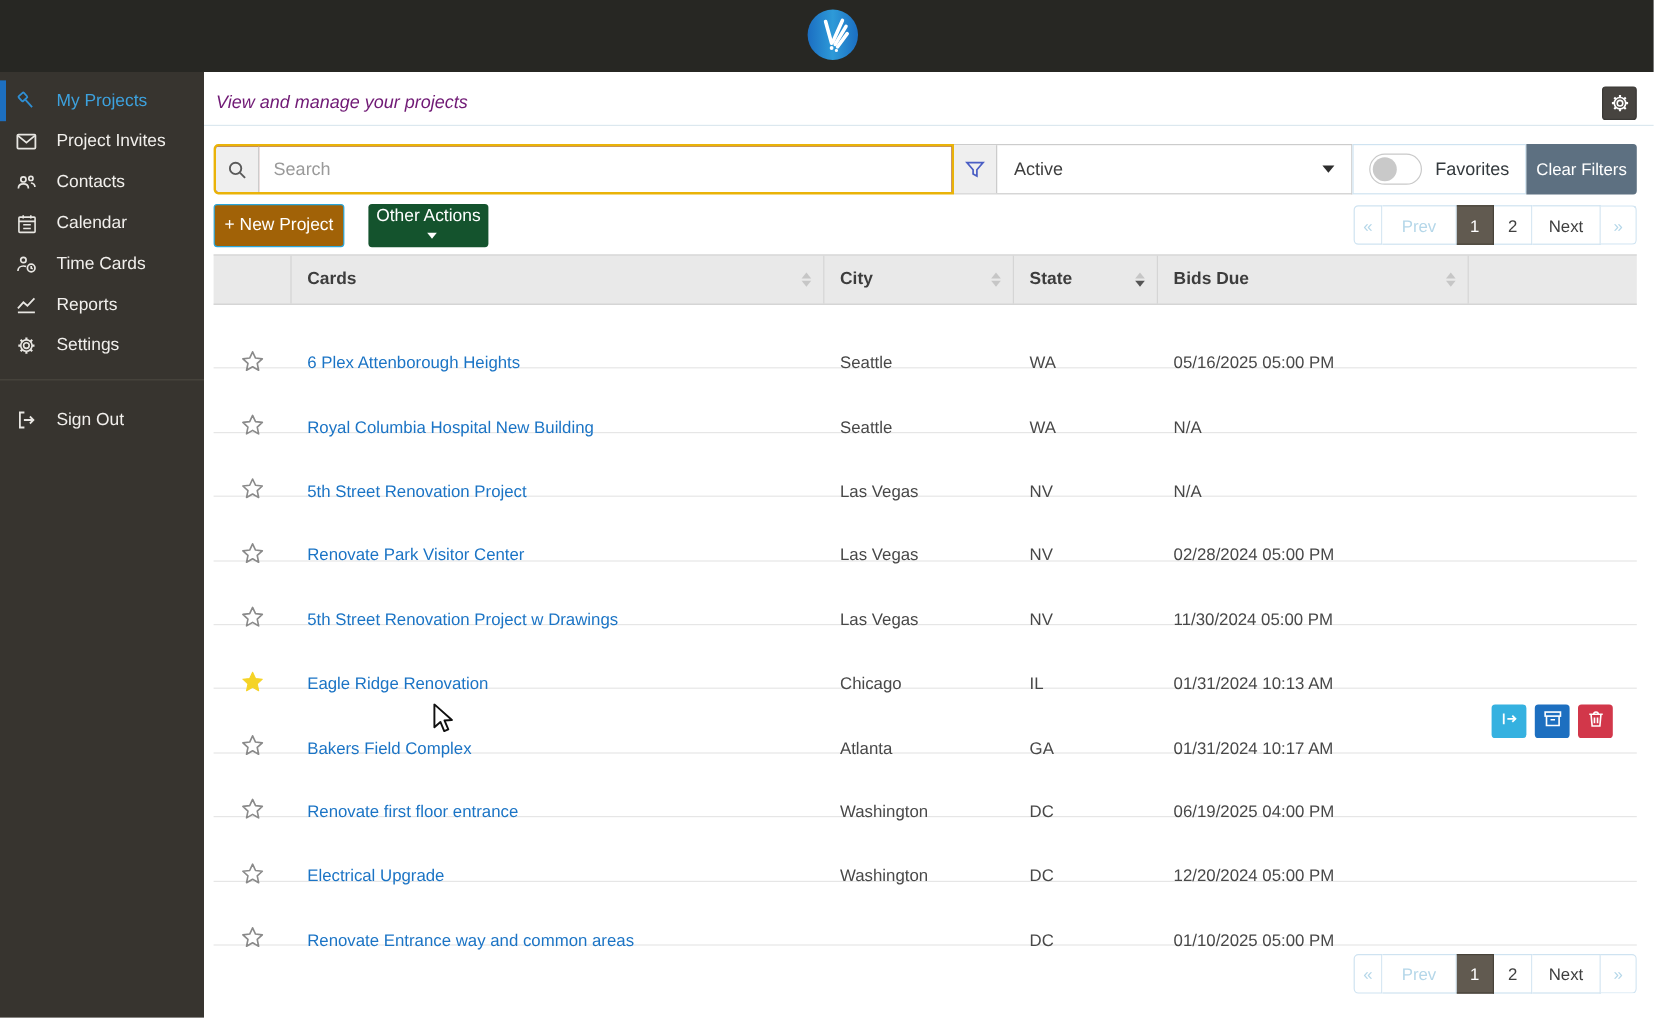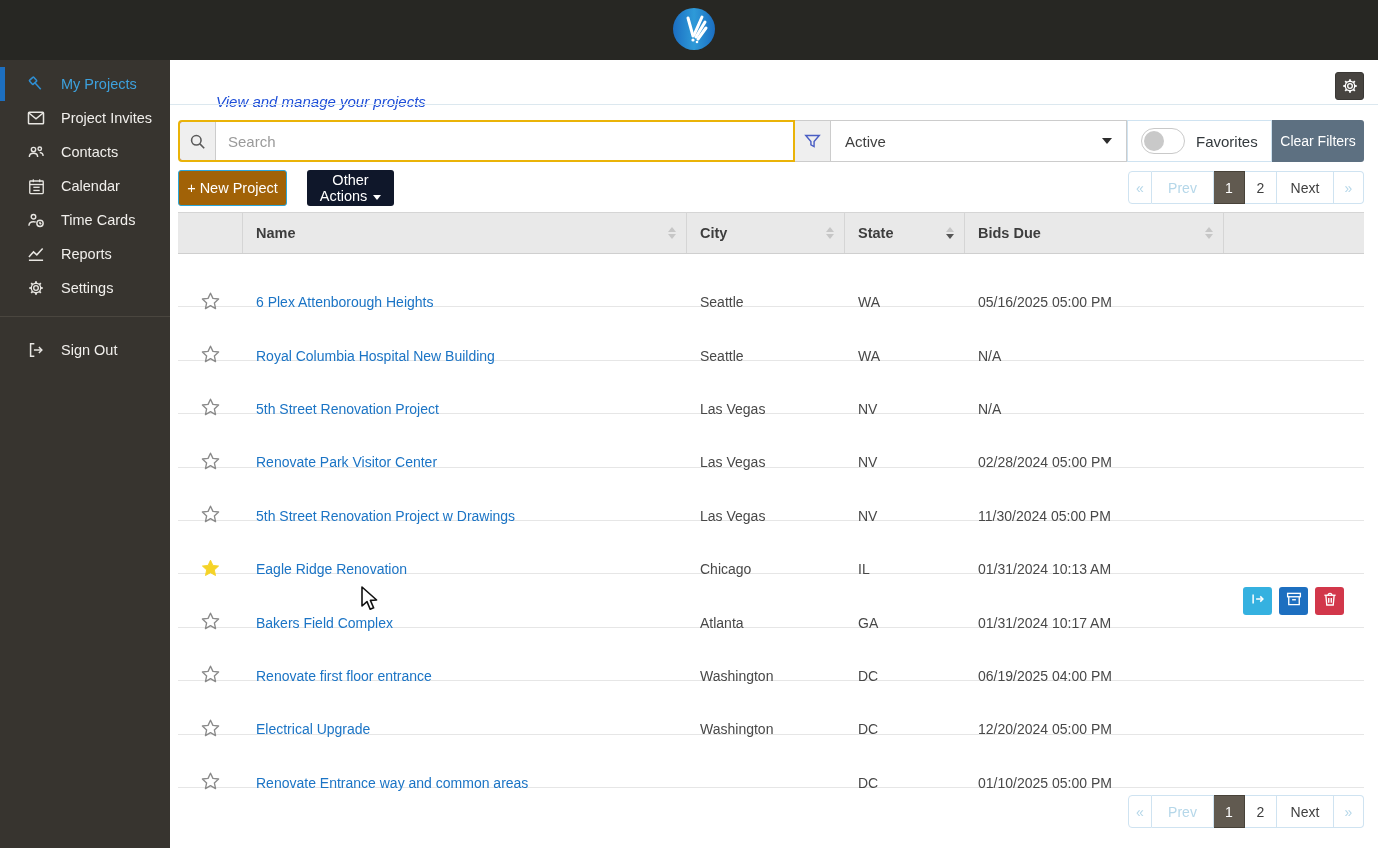--- a/index.html
+++ b/index.html
@@ -5,33 +5,33 @@
   * { box-sizing: border-box; margin: 0; padding: 0; }
   html,body { width:1378px; height:848px; overflow:hidden; background:#fff;
               font-family:"Liberation Sans", sans-serif; }
 
   
   .topbar { position:absolute; left:0; top:0; width:1378px; height:60px; background:#272723; }
   .logo { position:absolute; left:672px; top:7px; width:44px; height:44px; }
 
   
   .sidebar { position:absolute; left:0; top:60px; width:170px; height:788px; background:#37342f; padding-top:7px; }
-  .side-item { position:relative; display:flex; align-items:center; height:34px; padding-left:26px; gap:15px;
+  .side-item { position:relative; display:flex; align-items:center; height:34px; padding-left:12px; gap:15px;
                color:#f1efec; font-size:14.5px; cursor:pointer; }
   .side-item .ico { width:20px; height:20px; display:flex; align-items:center; justify-content:center; color:#e8e6e2; }
   .side-item.active { color:#3da1dd; }
   .side-item.active .ico { color:#2f8fd4; }
   .side-item.active::before { content:""; position:absolute; left:0; top:0; width:5px; height:34px; background:#1d6fc0; }
   .side-divider { border-top:1px solid #4a463f; margin:11px 0 16px 0; }
   .ico svg { display:block; }
 
   
   .main { position:absolute; left:170px; top:60px; width:1208px; height:788px; background:#fff; }
 
-  .subtitle { position:absolute; left:10px; top:33px; font-style:italic; font-size:15px; color:#1d4ed8;margin-left:36px; }
+  .subtitle { position:absolute; left:10px; top:17px; font-style:italic; font-size:15px; color:#701a75; }
   .header-rule { position:absolute; left:0; top:44px; width:1208px; border-top:1px solid #dce8ef; }
   .gear-btn { position:absolute; left:1165px; top:12px; width:29px; height:28px; background:#474440;
               border:1px solid #3a3835; border-radius:3px; display:flex; align-items:center; justify-content:center;
               color:#fff; cursor:pointer; }
 
   
   .search-group { position:absolute; left:8px; top:60px; width:617px; height:42px; display:flex;
                   border:2px solid #eab308; border-radius:4px 0 0 4px; overflow:hidden; background:#7f1d1d; }
   .addon { width:36px; background:#efefef; border-right:1px solid #ccc; display:flex; align-items:center; justify-content:center; color:#5a5a5a; }
   .search-input { flex:1; border:none; outline:none; font-size:15px; padding:0 12px; color:#444;
@@ -48,21 +48,21 @@
   .toggle { width:44px; height:26px; border:1px solid #c9c9c9; border-radius:13px; background:#fff; position:relative; cursor:pointer; }
   .toggle .knob { position:absolute; left:2px; top:2px; width:20px; height:20px; border-radius:50%; background:#c9c9c9; }
   .fav-label { font-size:15px; color:#33393d; }
   .clear-filters { position:absolute; left:1102px; top:60px; width:92px; height:42px; background:#5d7081; color:#fff;
                    border:none; font-size:14px; border-radius:0 3px 3px 0; cursor:pointer; font-family:"Liberation Sans", sans-serif; }
 
   
   .btn { height:36px; border-radius:3px; color:#fff; font-size:14.5px; border:none; cursor:pointer;
          font-family:"Liberation Sans", sans-serif; }
   .btn-new { position:absolute; left:8px; top:110px; width:109px; background:#a16207; border:1px solid #2aa6da; }
-  .btn-other { position:absolute; left:137px; top:110px; width:87px; background:#0f172a; }
+  .btn-other { position:absolute; left:137px; top:110px; width:100px; background:#14532d; }
   .btn-other .caret { display:inline-block; width:0; height:0; border-left:4px solid transparent; border-right:4px solid transparent;
                       border-top:5px solid #fff; margin-left:6px; vertical-align:middle; }
 
   
   .pagination { position:absolute; right:14px; display:flex; height:33px; border-radius:4px; }
   .pagination.top { top:111px; } .pagination.bottom { top:735px; }
   .page-cell { display:flex; align-items:center; justify-content:center; border:1px solid #cfe3f1; border-left:none;
                font-size:14px; color:#3f3f3f; background:#fff; cursor:pointer; }
   .page-cell:first-child { border-left:1px solid #cfe3f1; border-radius:4px 0 0 4px; }
   .page-cell:last-child { border-radius:0 4px 4px 0; }
@@ -289,21 +289,21 @@
     <div class="page-cell pc-1 active">1</div>
     <div class="page-cell pc-2">2</div>
     <div class="page-cell pc-next">Next</div>
     <div class="page-cell pc-last disabled">»</div>
   </div>
 
   <div class="table">
     <div class="thead">
       <div class="th col-star"></div>
       <div class="th col-name">
-        <span>Name</span>
+        <span>Cards</span>
         <span class="sort">
             <span class="tri up"></span>
             <span class="tri down"></span>
           </span>
       </div>
       <div class="th col-city">
         <span>City</span>
         <span class="sort">
             <span class="tri up"></span>
             <span class="tri down"></span>

